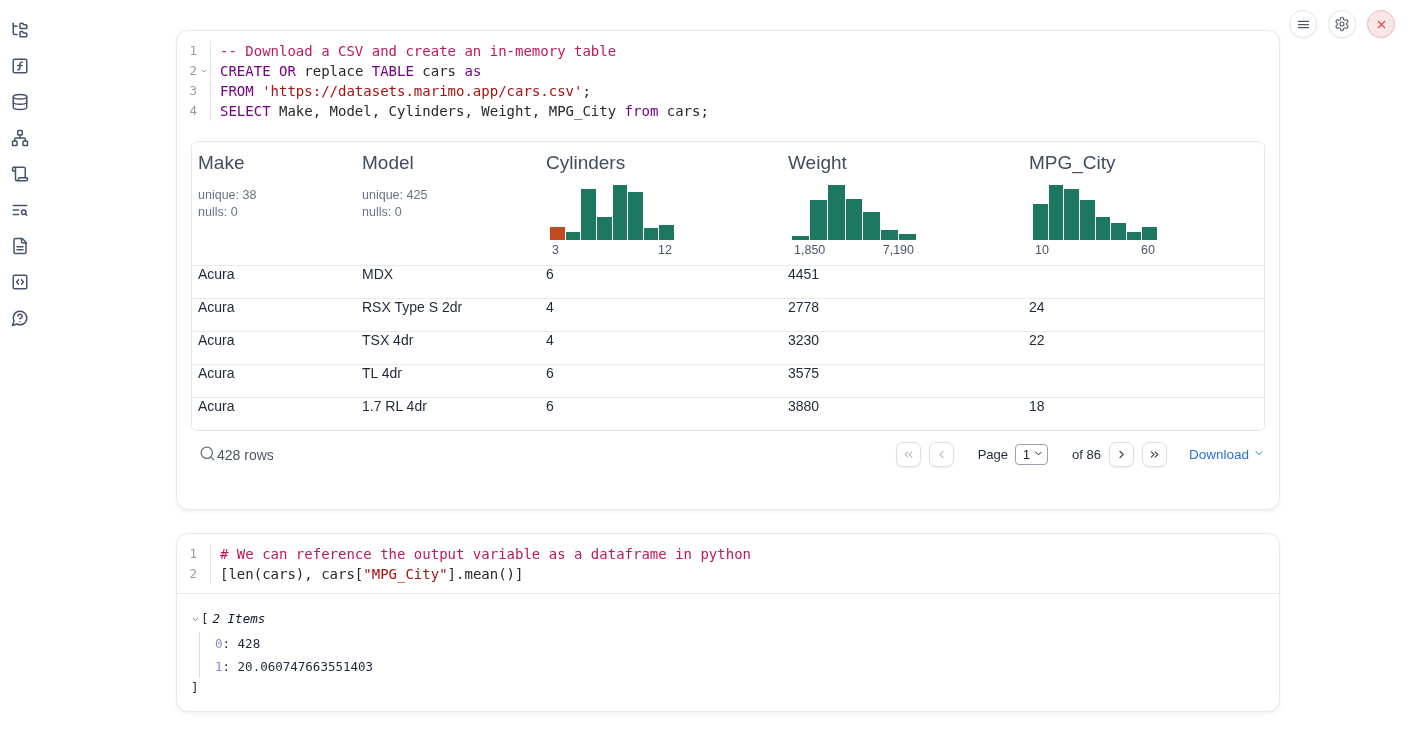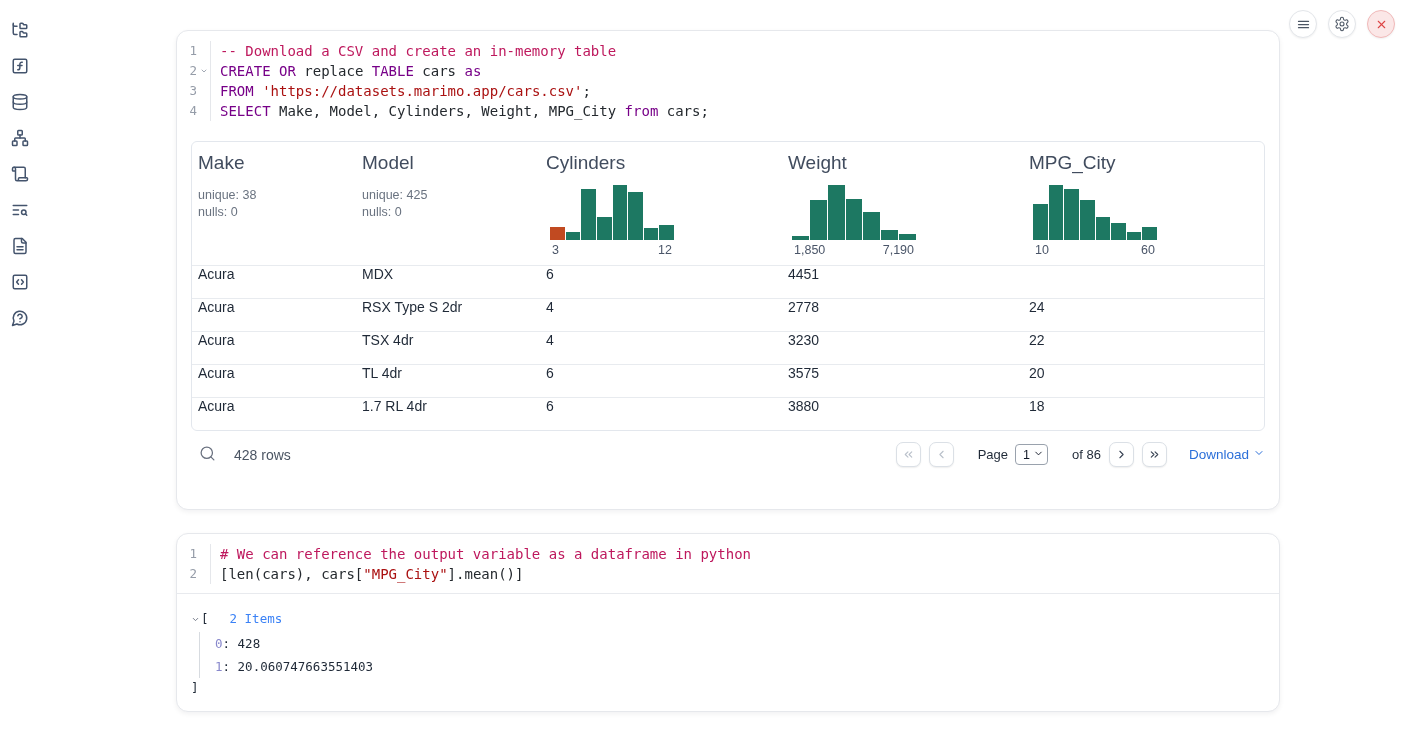--- a/index.html
+++ b/index.html
@@ -36,33 +36,33 @@
   .th-label{font-size:19px;color:#414c5e}
   .th-stats{margin-top:13px;font-size:12.5px;color:#6a7380;line-height:16.5px}
   .hist-wrap{margin-top:auto;width:124px;margin-left:4px}
   .hist{height:55px;display:flex;align-items:flex-end;gap:1px}
   .hist .bar{flex:1}
   .hist-axis{display:flex;justify-content:space-between;font-size:12.5px;color:#4a5568;margin-top:3px;padding:0 2px}
   .trow{height:33px;border-top:1px solid #e8ebef}
   .trow>div{padding:0 6px;display:flex;font-size:14px;color:#1f2937;overflow:hidden}
   .table-footer{display:flex;align-items:center;padding:11px 14px 0 14px}
   .search-btn{background:none;border:none;color:#6b7280;width:20px;height:20px;margin-left:6px;cursor:pointer;display:flex;align-items:center;justify-content:center}
-  .rowcount{margin-left:17px;font-size:14px;color:#4b5563}
+  .rowcount{font-size:14px;color:#4b5563}
   .pg-btn{width:25px;height:25px;border-radius:7px;border:1px solid #dbe0e6;background:#fff;box-shadow:0 1px 1.5px rgba(0,0,0,.07);display:flex;align-items:center;justify-content:center;color:#3a4454;cursor:pointer;margin-left:8px}
   .pg-btn.disabled{color:#b9c0ca}
   .pg-btn span{display:flex}
   .pg-label{font-size:13px;color:#1f2937;margin-left:24px}
   .pg-select{margin-left:7px;height:21px;min-width:31px;border:1px solid #9aa2ad;border-radius:4px;display:flex;align-items:center;padding:0 3px 0 7px;font-size:12.5px;color:#111827;cursor:pointer;gap:3px;background:#fff}
   .download{margin-left:22px;display:flex;align-items:center;gap:4px;color:#2b6fd9;font-size:13.5px;cursor:pointer;background:none;border:none;font-family:"Liberation Sans",sans-serif}
   
   .code-area.py{border-bottom:1px solid #e8eaee;padding-bottom:9px}
   .tree-output{padding:14px 14px 0 14px;font-family:"DejaVu Sans Mono",monospace;font-size:12.5px;color:#1f2937;line-height:22px}
   .tree-head{display:flex;align-items:center}
   .tree-chevron{color:#6b7280;margin-right:1px;display:flex;cursor:pointer}
-  .tree-items-label{color:#3b82f6;margin-left:21px}
+  .tree-items-label{color:#0f172a;font-style:italic;margin-left:4px}
   .tree-entries{border-left:1px solid #d7dbe0;margin-left:8px;padding-left:15px;margin-top:2px;line-height:23px}
   .tkey{color:#8888cc}
   .tree-close{line-height:20px}
 </style>
 </head>
 <body>
 
 <div class="sidebar" id="sidebar">
     <button class="sb-btn">
       <span>
@@ -334,23 +334,20 @@
             <span>Acura</span>
           </div>
           <div>
             <span>TL 4dr</span>
           </div>
           <div>
             <span>6</span>
           </div>
           <div>
             <span>3575</span>
-          </div>
-          <div>
-            <span>20</span>
           </div>
         </div>
         <div class="trow tgrid">
           <div>
             <span>Acura</span>
           </div>
           <div>
             <span>1.7 RL 4dr</span>
           </div>
           <div>

